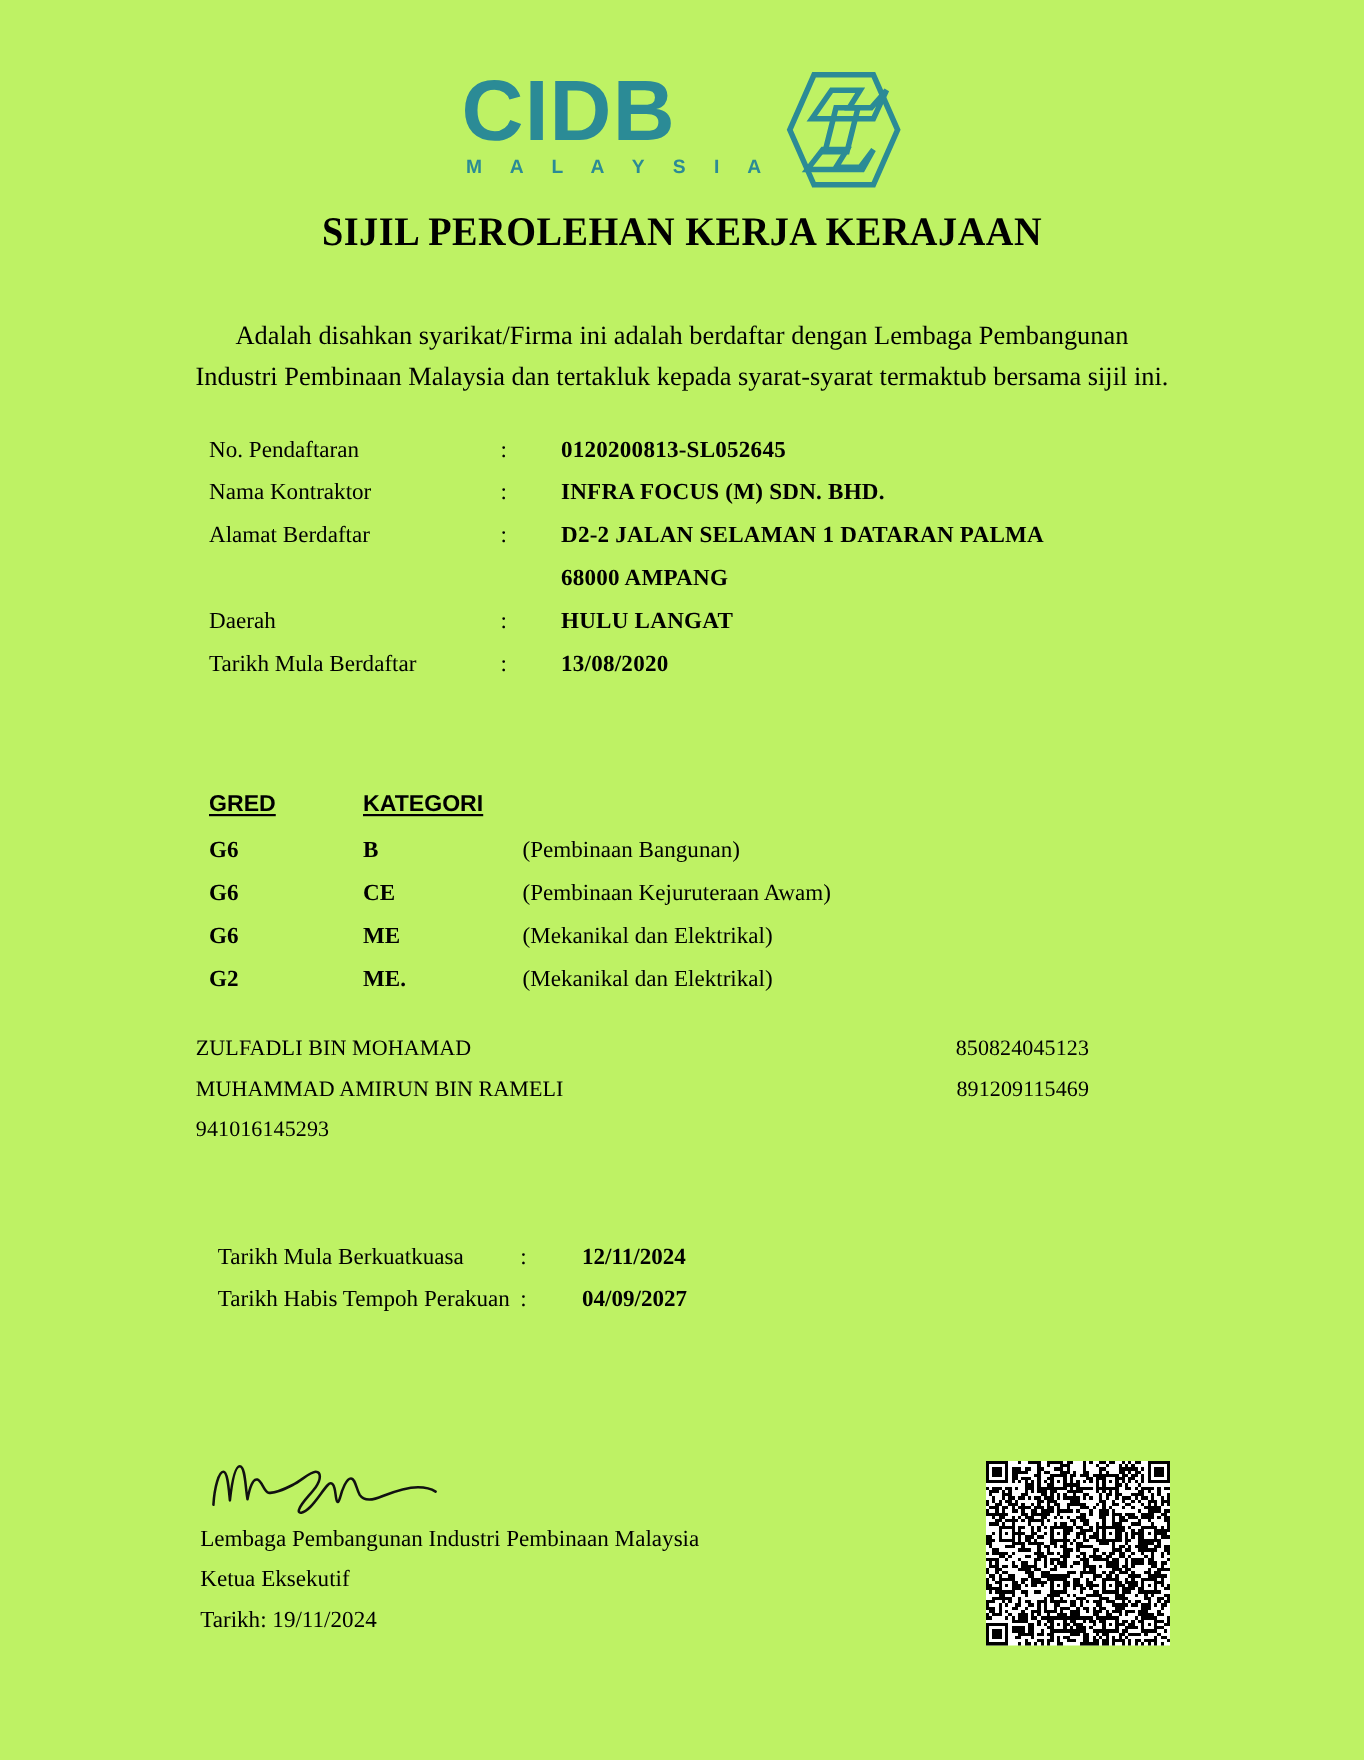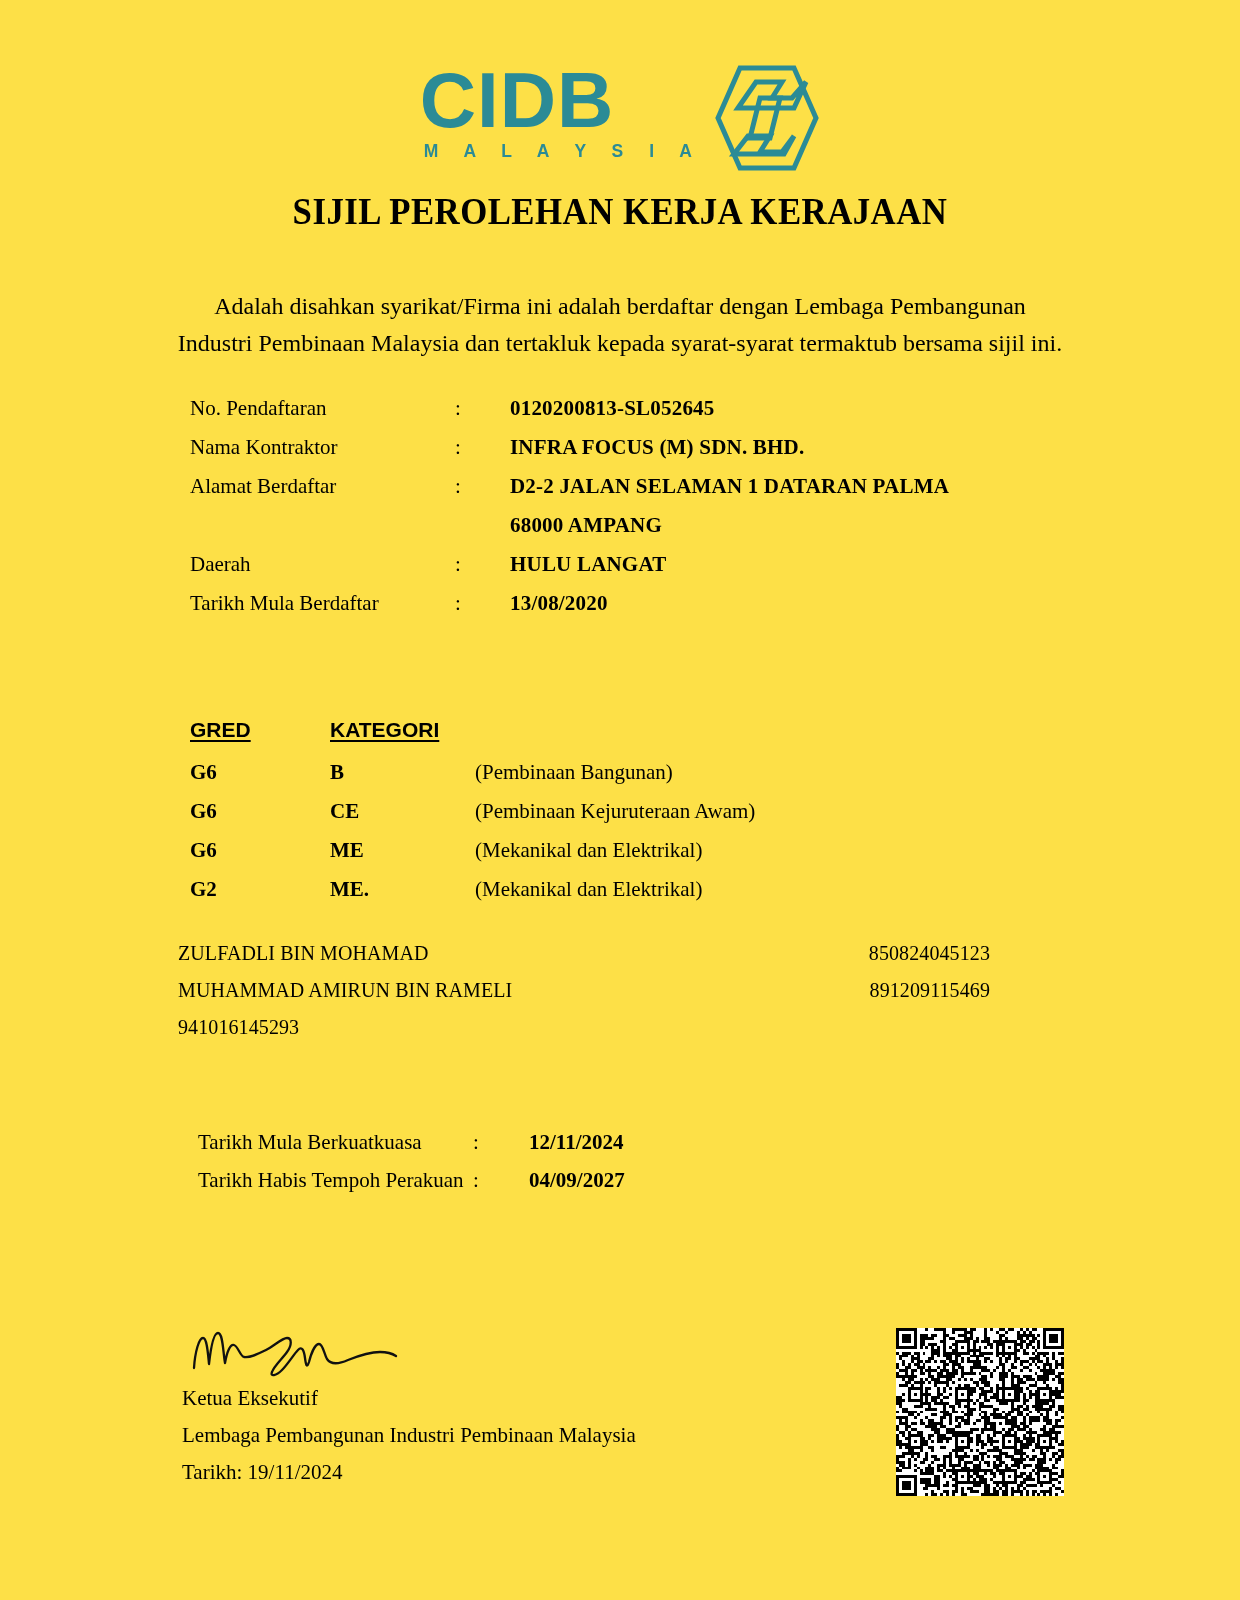--- a/index.html
+++ b/index.html
@@ -10,21 +10,21 @@
   }
   body {
     font-family: "Liberation Serif", "DejaVu Serif", serif;
     color: #000000;
   }
   .page {
     position: relative;
     width: 1240px;
     height: 1600px;
     margin: 0 auto;
-    background: #fde047;
+    background: #bef264;
     overflow: hidden;
   }
 
   
   .logo-wrap {
     position: absolute;
     left: 0;
     right: 0;
     top: 62px;
     display: flex;
@@ -373,22 +373,22 @@
       <svg width="230" height="62" viewBox="0 0 230 62" aria-hidden="true">
         <path d="M6 52 C7 36, 11 22, 15 22 C19 22, 20 38, 21 48 C23 30, 26 17, 30 17
                  C35 17, 35 36, 37 47 C39 36, 42 28, 46 29 C50 30, 52 40, 56 41
                  C62 42, 70 38, 78 34 C86 30, 94 22, 99 22 C104 22, 104 29, 99 36
                  C94 43, 86 50, 84 56 C82 61, 88 60, 94 54 C100 48, 106 38, 110 34
                  C114 30, 116 34, 117 42 C118 50, 119 52, 121 46 C123 38, 127 28, 131 28
                  C135 28, 136 38, 139 43 C143 49, 151 48, 160 44 C170 40, 182 36, 192 36
                  C200 36, 205 38, 208 40" fill="none" stroke="#111111" stroke-width="2.3" stroke-linecap="round" stroke-linejoin="round"></path>
       </svg>
     </div>
+    <div class="sig-line">Lembaga Pembangunan Industri Pembinaan Malaysia</div>
     <div class="sig-line">Ketua Eksekutif</div>
-    <div class="sig-line">Lembaga Pembangunan Industri Pembinaan Malaysia</div>
     <div class="sig-line">Tarikh: 19/11/2024</div>
   </div>
 
   <div class="qr">
     <svg id="qr-svg" width="168" height="168" viewBox="0 0 57 57" shape-rendering="crispEdges" aria-hidden="true">
       <rect width="57" height="57" fill="#ffffff"></rect>
       <g id="qr-modules" fill="#000000">
           <path d="M0 0h1v1h-1zM1 0h1v1h-1zM2 0h1v1h-1zM3 0h1v1h-1zM4 0h1v1h-1zM5 0h1v1h-1zM6 0h1v1h-1zM10 0h1v1h-1zM13 0h1v1h-1zM14 0h1v1h-1zM15 0h1v1h-1zM16 0h1v1h-1zM19 0h1v1h-1zM20 0h1v1h-1zM21 0h1v1h-1zM22 0h1v1h-1zM23 0h1v1h-1zM25 0h1v1h-1zM26 0h1v1h-1zM30 0h1v1h-1zM32 0h1v1h-1zM35 0h1v1h-1zM36 0h1v1h-1zM38 0h1v1h-1zM39 0h1v1h-1zM42 0h1v1h-1zM44 0h1v1h-1zM46 0h1v1h-1zM47 0h1v1h-1zM50 0h1v1h-1zM51 0h1v1h-1zM52 0h1v1h-1zM53 0h1v1h-1zM54 0h1v1h-1zM55 0h1v1h-1zM56 0h1v1h-1zM0 1h1v1h-1zM6 1h1v1h-1zM16 1h1v1h-1zM19 1h1v1h-1zM23 1h1v1h-1zM24 1h1v1h-1zM25 1h1v1h-1zM30 1h1v1h-1zM34 1h1v1h-1zM37 1h1v1h-1zM41 1h1v1h-1zM43 1h1v1h-1zM45 1h1v1h-1zM50 1h1v1h-1zM56 1h1v1h-1zM0 2h1v1h-1zM2 2h1v1h-1zM3 2h1v1h-1zM4 2h1v1h-1zM6 2h1v1h-1zM8 2h1v1h-1zM9 2h1v1h-1zM10 2h1v1h-1zM12 2h1v1h-1zM13 2h1v1h-1zM16 2h1v1h-1zM17 2h1v1h-1zM21 2h1v1h-1zM22 2h1v1h-1zM23 2h1v1h-1zM25 2h1v1h-1zM30 2h1v1h-1zM35 2h1v1h-1zM36 2h1v1h-1zM41 2h1v1h-1zM42 2h1v1h-1zM43 2h1v1h-1zM44 2h1v1h-1zM45 2h1v1h-1zM46 2h1v1h-1zM48 2h1v1h-1zM50 2h1v1h-1zM52 2h1v1h-1zM53 2h1v1h-1zM54 2h1v1h-1zM56 2h1v1h-1zM0 3h1v1h-1zM2 3h1v1h-1zM3 3h1v1h-1zM4 3h1v1h-1zM6 3h1v1h-1zM8 3h1v1h-1zM9 3h1v1h-1zM10 3h1v1h-1zM11 3h1v1h-1zM12 3h1v1h-1zM16 3h1v1h-1zM18 3h1v1h-1zM19 3h1v1h-1zM23 3h1v1h-1zM24 3h1v1h-1zM25 3h1v1h-1zM27 3h1v1h-1zM30 3h1v1h-1zM31 3h1v1h-1zM35 3h1v1h-1zM37 3h1v1h-1zM41 3h1v1h-1zM42 3h1v1h-1zM44 3h1v1h-1zM46 3h1v1h-1zM47 3h1v1h-1zM50 3h1v1h-1zM52 3h1v1h-1zM53 3h1v1h-1zM54 3h1v1h-1zM56 3h1v1h-1zM0 4h1v1h-1zM2 4h1v1h-1zM3 4h1v1h-1zM4 4h1v1h-1zM6 4h1v1h-1zM8 4h1v1h-1zM9 4h1v1h-1zM15 4h1v1h-1zM16 4h1v1h-1zM20 4h1v1h-1zM21 4h1v1h-1zM22 4h1v1h-1zM23 4h1v1h-1zM24 4h1v1h-1zM26 4h1v1h-1zM27 4h1v1h-1zM29 4h1v1h-1zM30 4h1v1h-1zM31 4h1v1h-1zM33 4h1v1h-1zM34 4h1v1h-1zM35 4h1v1h-1zM36 4h1v1h-1zM37 4h1v1h-1zM38 4h1v1h-1zM39 4h1v1h-1zM40 4h1v1h-1zM42 4h1v1h-1zM43 4h1v1h-1zM45 4h1v1h-1zM46 4h1v1h-1zM48 4h1v1h-1zM50 4h1v1h-1zM52 4h1v1h-1zM53 4h1v1h-1zM54 4h1v1h-1zM56 4h1v1h-1zM0 5h1v1h-1zM6 5h1v1h-1zM8 5h1v1h-1zM9 5h1v1h-1zM11 5h1v1h-1zM12 5h1v1h-1zM13 5h1v1h-1zM16 5h1v1h-1zM19 5h1v1h-1zM20 5h1v1h-1zM24 5h1v1h-1zM26 5h1v1h-1zM31 5h1v1h-1zM32 5h1v1h-1zM34 5h1v1h-1zM35 5h1v1h-1zM36 5h1v1h-1zM40 5h1v1h-1zM41 5h1v1h-1zM42 5h1v1h-1zM44 5h1v1h-1zM45 5h1v1h-1zM48 5h1v1h-1zM50 5h1v1h-1zM56 5h1v1h-1zM0 6h1v1h-1zM1 6h1v1h-1zM2 6h1v1h-1zM3 6h1v1h-1zM4 6h1v1h-1zM5 6h1v1h-1zM6 6h1v1h-1zM8 6h1v1h-1zM10 6h1v1h-1zM12 6h1v1h-1zM14 6h1v1h-1zM16 6h1v1h-1zM18 6h1v1h-1zM20 6h1v1h-1zM22 6h1v1h-1zM24 6h1v1h-1zM26 6h1v1h-1zM28 6h1v1h-1zM30 6h1v1h-1zM32 6h1v1h-1zM34 6h1v1h-1zM36 6h1v1h-1zM38 6h1v1h-1zM40 6h1v1h-1zM42 6h1v1h-1zM44 6h1v1h-1zM46 6h1v1h-1zM48 6h1v1h-1zM50 6h1v1h-1zM51 6h1v1h-1zM52 6h1v1h-1zM53 6h1v1h-1zM54 6h1v1h-1zM55 6h1v1h-1zM56 6h1v1h-1zM12 7h1v1h-1zM13 7h1v1h-1zM14 7h1v1h-1zM16 7h1v1h-1zM19 7h1v1h-1zM20 7h1v1h-1zM24 7h1v1h-1zM25 7h1v1h-1zM26 7h1v1h-1zM27 7h1v1h-1zM28 7h1v1h-1zM34 7h1v1h-1zM36 7h1v1h-1zM40 7h1v1h-1zM41 7h1v1h-1zM43 7h1v1h-1zM47 7h1v1h-1zM0 8h1v1h-1zM2 8h1v1h-1zM3 8h1v1h-1zM4 8h1v1h-1zM6 8h1v1h-1zM7 8h1v1h-1zM9 8h1v1h-1zM12 8h1v1h-1zM13 8h1v1h-1zM14 8h1v1h-1zM16 8h1v1h-1zM17 8h1v1h-1zM18 8h1v1h-1zM19 8h1v1h-1zM20 8h1v1h-1zM21 8h1v1h-1zM22 8h1v1h-1zM23 8h1v1h-1zM24 8h1v1h-1zM26 8h1v1h-1zM28 8h1v1h-1zM29 8h1v1h-1zM30 8h1v1h-1zM31 8h1v1h-1zM32 8h1v1h-1zM34 8h1v1h-1zM35 8h1v1h-1zM36 8h1v1h-1zM37 8h1v1h-1zM38 8h1v1h-1zM39 8h1v1h-1zM40 8h1v1h-1zM43 8h1v1h-1zM44 8h1v1h-1zM46 8h1v1h-1zM48 8h1v1h-1zM49 8h1v1h-1zM50 8h1v1h-1zM51 8h1v1h-1zM53 8h1v1h-1zM55 8h1v1h-1zM56 8h1v1h-1zM1 9h1v1h-1zM2 9h1v1h-1zM3 9h1v1h-1zM5 9h1v1h-1zM7 9h1v1h-1zM12 9h1v1h-1zM14 9h1v1h-1zM16 9h1v1h-1zM17 9h1v1h-1zM18 9h1v1h-1zM20 9h1v1h-1zM21 9h1v1h-1zM25 9h1v1h-1zM26 9h1v1h-1zM27 9h1v1h-1zM28 9h1v1h-1zM29 9h1v1h-1zM34 9h1v1h-1zM36 9h1v1h-1zM38 9h1v1h-1zM40 9h1v1h-1zM47 9h1v1h-1zM48 9h1v1h-1zM50 9h1v1h-1zM53 9h1v1h-1zM1 10h1v1h-1zM5 10h1v1h-1zM6 10h1v1h-1zM7 10h1v1h-1zM11 10h1v1h-1zM12 10h1v1h-1zM17 10h1v1h-1zM18 10h1v1h-1zM20 10h1v1h-1zM22 10h1v1h-1zM24 10h1v1h-1zM27 10h1v1h-1zM30 10h1v1h-1zM31 10h1v1h-1zM35 10h1v1h-1zM37 10h1v1h-1zM38 10h1v1h-1zM40 10h1v1h-1zM41 10h1v1h-1zM45 10h1v1h-1zM46 10h1v1h-1zM47 10h1v1h-1zM48 10h1v1h-1zM51 10h1v1h-1zM53 10h1v1h-1zM56 10h1v1h-1zM2 11h1v1h-1zM5 11h1v1h-1zM7 11h1v1h-1zM8 11h1v1h-1zM10 11h1v1h-1zM11 11h1v1h-1zM13 11h1v1h-1zM15 11h1v1h-1zM16 11h1v1h-1zM18 11h1v1h-1zM19 11h1v1h-1zM20 11h1v1h-1zM22 11h1v1h-1zM24 11h1v1h-1zM25 11h1v1h-1zM26 11h1v1h-1zM27 11h1v1h-1zM28 11h1v1h-1zM30 11h1v1h-1zM32 11h1v1h-1zM35 11h1v1h-1zM37 11h1v1h-1zM40 11h1v1h-1zM42 11h1v1h-1zM43 11h1v1h-1zM44 11h1v1h-1zM46 11h1v1h-1zM48 11h1v1h-1zM49 11h1v1h-1zM51 11h1v1h-1zM54 11h1v1h-1zM56 11h1v1h-1zM0 12h1v1h-1zM2 12h1v1h-1zM4 12h1v1h-1zM6 12h1v1h-1zM7 12h1v1h-1zM9 12h1v1h-1zM16 12h1v1h-1zM17 12h1v1h-1zM19 12h1v1h-1zM20 12h1v1h-1zM21 12h1v1h-1zM26 12h1v1h-1zM27 12h1v1h-1zM28 12h1v1h-1zM35 12h1v1h-1zM36 12h1v1h-1zM39 12h1v1h-1zM42 12h1v1h-1zM45 12h1v1h-1zM47 12h1v1h-1zM50 12h1v1h-1zM51 12h1v1h-1zM52 12h1v1h-1zM54 12h1v1h-1zM55 12h1v1h-1zM56 12h1v1h-1zM0 13h1v1h-1zM3 13h1v1h-1zM4 13h1v1h-1zM7 13h1v1h-1zM8 13h1v1h-1zM9 13h1v1h-1zM11 13h1v1h-1zM14 13h1v1h-1zM16 13h1v1h-1zM19 13h1v1h-1zM21 13h1v1h-1zM22 13h1v1h-1zM25 13h1v1h-1zM26 13h1v1h-1zM27 13h1v1h-1zM28 13h1v1h-1zM29 13h1v1h-1zM30 13h1v1h-1zM34 13h1v1h-1zM36 13h1v1h-1zM39 13h1v1h-1zM40 13h1v1h-1zM43 13h1v1h-1zM44 13h1v1h-1zM48 13h1v1h-1zM50 13h1v1h-1zM52 13h1v1h-1zM54 13h1v1h-1zM56 13h1v1h-1zM1 14h1v1h-1zM2 14h1v1h-1zM3 14h1v1h-1zM5 14h1v1h-1zM6 14h1v1h-1zM8 14h1v1h-1zM10 14h1v1h-1zM11 14h1v1h-1zM12 14h1v1h-1zM13 14h1v1h-1zM15 14h1v1h-1zM16 14h1v1h-1zM17 14h1v1h-1zM19 14h1v1h-1zM20 14h1v1h-1zM22 14h1v1h-1zM25 14h1v1h-1zM29 14h1v1h-1zM30 14h1v1h-1zM31 14h1v1h-1zM33 14h1v1h-1zM36 14h1v1h-1zM38 14h1v1h-1zM42 14h1v1h-1zM45 14h1v1h-1zM49 14h1v1h-1zM50 14h1v1h-1zM51 14h1v1h-1zM52 14h1v1h-1zM53 14h1v1h-1zM0 15h1v1h-1zM3 15h1v1h-1zM5 15h1v1h-1zM8 15h1v1h-1zM9 15h1v1h-1zM11 15h1v1h-1zM14 15h1v1h-1zM15 15h1v1h-1zM17 15h1v1h-1zM18 15h1v1h-1zM19 15h1v1h-1zM20 15h1v1h-1zM22 15h1v1h-1zM23 15h1v1h-1zM24 15h1v1h-1zM25 15h1v1h-1zM26 15h1v1h-1zM28 15h1v1h-1zM32 15h1v1h-1zM35 15h1v1h-1zM36 15h1v1h-1zM37 15h1v1h-1zM39 15h1v1h-1zM47 15h1v1h-1zM50 15h1v1h-1zM51 15h1v1h-1zM52 15h1v1h-1zM53 15h1v1h-1zM55 15h1v1h-1zM56 15h1v1h-1zM0 16h1v1h-1zM1 16h1v1h-1zM2 16h1v1h-1zM3 16h1v1h-1zM4 16h1v1h-1zM5 16h1v1h-1zM6 16h1v1h-1zM11 16h1v1h-1zM12 16h1v1h-1zM14 16h1v1h-1zM15 16h1v1h-1zM16 16h1v1h-1zM17 16h1v1h-1zM18 16h1v1h-1zM19 16h1v1h-1zM22 16h1v1h-1zM29 16h1v1h-1zM30 16h1v1h-1zM32 16h1v1h-1zM35 16h1v1h-1zM36 16h1v1h-1zM37 16h1v1h-1zM39 16h1v1h-1zM40 16h1v1h-1zM41 16h1v1h-1zM43 16h1v1h-1zM44 16h1v1h-1zM45 16h1v1h-1zM48 16h1v1h-1zM49 16h1v1h-1zM50 16h1v1h-1zM51 16h1v1h-1zM54 16h1v1h-1zM55 16h1v1h-1zM2 17h1v1h-1zM4 17h1v1h-1zM5 17h1v1h-1zM8 17h1v1h-1zM10 17h1v1h-1zM12 17h1v1h-1zM13 17h1v1h-1zM14 17h1v1h-1zM17 17h1v1h-1zM18 17h1v1h-1zM21 17h1v1h-1zM23 17h1v1h-1zM25 17h1v1h-1zM28 17h1v1h-1zM29 17h1v1h-1zM30 17h1v1h-1zM35 17h1v1h-1zM36 17h1v1h-1zM39 17h1v1h-1zM41 17h1v1h-1zM42 17h1v1h-1zM44 17h1v1h-1zM45 17h1v1h-1zM46 17h1v1h-1zM48 17h1v1h-1zM49 17h1v1h-1zM50 17h1v1h-1zM51 17h1v1h-1zM53 17h1v1h-1zM55 17h1v1h-1zM56 17h1v1h-1zM3 18h1v1h-1zM4 18h1v1h-1zM6 18h1v1h-1zM7 18h1v1h-1zM8 18h1v1h-1zM9 18h1v1h-1zM11 18h1v1h-1zM13 18h1v1h-1zM14 18h1v1h-1zM15 18h1v1h-1zM16 18h1v1h-1zM17 18h1v1h-1zM19 18h1v1h-1zM26 18h1v1h-1zM27 18h1v1h-1zM29 18h1v1h-1zM30 18h1v1h-1zM31 18h1v1h-1zM36 18h1v1h-1zM39 18h1v1h-1zM41 18h1v1h-1zM42 18h1v1h-1zM43 18h1v1h-1zM47 18h1v1h-1zM50 18h1v1h-1zM55 18h1v1h-1zM56 18h1v1h-1zM1 19h1v1h-1zM2 19h1v1h-1zM3 19h1v1h-1zM5 19h1v1h-1zM8 19h1v1h-1zM13 19h1v1h-1zM17 19h1v1h-1zM21 19h1v1h-1zM23 19h1v1h-1zM24 19h1v1h-1zM27 19h1v1h-1zM30 19h1v1h-1zM31 19h1v1h-1zM34 19h1v1h-1zM36 19h1v1h-1zM39 19h1v1h-1zM40 19h1v1h-1zM41 19h1v1h-1zM45 19h1v1h-1zM46 19h1v1h-1zM47 19h1v1h-1zM51 19h1v1h-1zM56 19h1v1h-1zM4 20h1v1h-1zM5 20h1v1h-1zM6 20h1v1h-1zM7 20h1v1h-1zM8 20h1v1h-1zM10 20h1v1h-1zM11 20h1v1h-1zM14 20h1v1h-1zM16 20h1v1h-1zM18 20h1v1h-1zM20 20h1v1h-1zM21 20h1v1h-1zM22 20h1v1h-1zM23 20h1v1h-1zM24 20h1v1h-1zM25 20h1v1h-1zM26 20h1v1h-1zM28 20h1v1h-1zM29 20h1v1h-1zM32 20h1v1h-1zM34 20h1v1h-1zM35 20h1v1h-1zM36 20h1v1h-1zM37 20h1v1h-1zM38 20h1v1h-1zM39 20h1v1h-1zM40 20h1v1h-1zM41 20h1v1h-1zM42 20h1v1h-1zM44 20h1v1h-1zM48 20h1v1h-1zM49 20h1v1h-1zM50 20h1v1h-1zM51 20h1v1h-1zM52 20h1v1h-1zM54 20h1v1h-1zM56 20h1v1h-1zM4 21h1v1h-1zM8 21h1v1h-1zM10 21h1v1h-1zM14 21h1v1h-1zM16 21h1v1h-1zM20 21h1v1h-1zM24 21h1v1h-1zM25 21h1v1h-1zM26 21h1v1h-1zM29 21h1v1h-1zM30 21h1v1h-1zM31 21h1v1h-1zM32 21h1v1h-1zM34 21h1v1h-1zM36 21h1v1h-1zM40 21h1v1h-1zM41 21h1v1h-1zM42 21h1v1h-1zM45 21h1v1h-1zM47 21h1v1h-1zM48 21h1v1h-1zM52 21h1v1h-1zM53 21h1v1h-1zM54 21h1v1h-1zM55 21h1v1h-1zM56 21h1v1h-1zM2 22h1v1h-1zM4 22h1v1h-1zM6 22h1v1h-1zM8 22h1v1h-1zM9 22h1v1h-1zM10 22h1v1h-1zM11 22h1v1h-1zM14 22h1v1h-1zM15 22h1v1h-1zM18 22h1v1h-1zM20 22h1v1h-1zM22 22h1v1h-1zM24 22h1v1h-1zM25 22h1v1h-1zM28 22h1v1h-1zM29 22h1v1h-1zM30 22h1v1h-1zM33 22h1v1h-1zM34 22h1v1h-1zM36 22h1v1h-1zM38 22h1v1h-1zM40 22h1v1h-1zM41 22h1v1h-1zM43 22h1v1h-1zM45 22h1v1h-1zM46 22h1v1h-1zM47 22h1v1h-1zM48 22h1v1h-1zM50 22h1v1h-1zM52 22h1v1h-1zM53 22h1v1h-1zM54 22h1v1h-1zM55 22h1v1h-1zM0 23h1v1h-1zM1 23h1v1h-1zM4 23h1v1h-1zM8 23h1v1h-1zM10 23h1v1h-1zM12 23h1v1h-1zM13 23h1v1h-1zM14 23h1v1h-1zM16 23h1v1h-1zM17 23h1v1h-1zM20 23h1v1h-1zM24 23h1v1h-1zM28 23h1v1h-1zM30 23h1v1h-1zM32 23h1v1h-1zM33 23h1v1h-1zM34 23h1v1h-1zM36 23h1v1h-1zM40 23h1v1h-1zM41 23h1v1h-1zM43 23h1v1h-1zM45 23h1v1h-1zM47 23h1v1h-1zM48 23h1v1h-1zM52 23h1v1h-1zM54 23h1v1h-1zM55 23h1v1h-1zM56 23h1v1h-1zM0 24h1v1h-1zM1 24h1v1h-1zM2 24h1v1h-1zM4 24h1v1h-1zM5 24h1v1h-1zM6 24h1v1h-1zM7 24h1v1h-1zM8 24h1v1h-1zM10 24h1v1h-1zM12 24h1v1h-1zM13 24h1v1h-1zM15 24h1v1h-1zM20 24h1v1h-1zM21 24h1v1h-1zM22 24h1v1h-1zM23 24h1v1h-1zM24 24h1v1h-1zM25 24h1v1h-1zM27 24h1v1h-1zM30 24h1v1h-1zM31 24h1v1h-1zM34 24h1v1h-1zM35 24h1v1h-1zM36 24h1v1h-1zM37 24h1v1h-1zM38 24h1v1h-1zM39 24h1v1h-1zM40 24h1v1h-1zM41 24h1v1h-1zM43 24h1v1h-1zM44 24h1v1h-1zM47 24h1v1h-1zM48 24h1v1h-1zM49 24h1v1h-1zM50 24h1v1h-1zM51 24h1v1h-1zM52 24h1v1h-1zM53 24h1v1h-1zM0 25h1v1h-1zM1 25h1v1h-1zM8 25h1v1h-1zM9 25h1v1h-1zM10 25h1v1h-1zM11 25h1v1h-1zM13 25h1v1h-1zM14 25h1v1h-1zM15 25h1v1h-1zM16 25h1v1h-1zM17 25h1v1h-1zM20 25h1v1h-1zM21 25h1v1h-1zM24 25h1v1h-1zM26 25h1v1h-1zM28 25h1v1h-1zM29 25h1v1h-1zM35 25h1v1h-1zM36 25h1v1h-1zM37 25h1v1h-1zM39 25h1v1h-1zM43 25h1v1h-1zM47 25h1v1h-1zM48 25h1v1h-1zM49 25h1v1h-1zM50 25h1v1h-1zM51 25h1v1h-1zM53 25h1v1h-1zM1 26h1v1h-1zM6 26h1v1h-1zM7 26h1v1h-1zM8 26h1v1h-1zM11 26h1v1h-1zM16 26h1v1h-1zM18 26h1v1h-1zM19 26h1v1h-1zM21 26h1v1h-1zM23 26h1v1h-1zM24 26h1v1h-1zM28 26h1v1h-1zM29 26h1v1h-1zM30 26h1v1h-1zM31 26h1v1h-1zM32 26h1v1h-1zM39 26h1v1h-1zM41 26h1v1h-1zM42 26h1v1h-1zM44 26h1v1h-1zM46 26h1v1h-1zM47 26h1v1h-1zM48 26h1v1h-1zM49 26h1v1h-1zM52 26h1v1h-1zM53 26h1v1h-1zM55 26h1v1h-1zM56 26h1v1h-1zM2 27h1v1h-1zM3 27h1v1h-1zM10 27h1v1h-1zM11 27h1v1h-1zM12 27h1v1h-1zM13 27h1v1h-1zM16 27h1v1h-1zM19 27h1v1h-1zM24 27h1v1h-1zM25 27h1v1h-1zM26 27h1v1h-1zM28 27h1v1h-1zM33 27h1v1h-1zM34 27h1v1h-1zM39 27h1v1h-1zM40 27h1v1h-1zM41 27h1v1h-1zM43 27h1v1h-1zM44 27h1v1h-1zM47 27h1v1h-1zM48 27h1v1h-1zM49 27h1v1h-1zM50 27h1v1h-1zM51 27h1v1h-1zM52 27h1v1h-1zM55 27h1v1h-1zM56 27h1v1h-1zM0 28h1v1h-1zM2 28h1v1h-1zM3 28h1v1h-1zM4 28h1v1h-1zM5 28h1v1h-1zM6 28h1v1h-1zM8 28h1v1h-1zM15 28h1v1h-1zM16 28h1v1h-1zM17 28h1v1h-1zM19 28h1v1h-1zM20 28h1v1h-1zM22 28h1v1h-1zM24 28h1v1h-1zM25 28h1v1h-1zM29 28h1v1h-1zM30 28h1v1h-1zM33 28h1v1h-1zM36 28h1v1h-1zM38 28h1v1h-1zM39 28h1v1h-1zM41 28h1v1h-1zM42 28h1v1h-1zM45 28h1v1h-1zM48 28h1v1h-1zM51 28h1v1h-1zM54 28h1v1h-1zM56 28h1v1h-1zM4 29h1v1h-1zM5 29h1v1h-1zM7 29h1v1h-1zM12 29h1v1h-1zM13 29h1v1h-1zM16 29h1v1h-1zM17 29h1v1h-1zM18 29h1v1h-1zM23 29h1v1h-1zM24 29h1v1h-1zM25 29h1v1h-1zM28 29h1v1h-1zM30 29h1v1h-1zM32 29h1v1h-1zM33 29h1v1h-1zM34 29h1v1h-1zM35 29h1v1h-1zM37 29h1v1h-1zM38 29h1v1h-1zM41 29h1v1h-1zM42 29h1v1h-1zM44 29h1v1h-1zM49 29h1v1h-1zM51 29h1v1h-1zM54 29h1v1h-1zM0 30h1v1h-1zM1 30h1v1h-1zM2 30h1v1h-1zM3 30h1v1h-1zM6 30h1v1h-1zM10 30h1v1h-1zM15 30h1v1h-1zM16 30h1v1h-1zM18 30h1v1h-1zM20 30h1v1h-1zM21 30h1v1h-1zM22 30h1v1h-1zM24 30h1v1h-1zM29 30h1v1h-1zM30 30h1v1h-1zM31 30h1v1h-1zM33 30h1v1h-1zM34 30h1v1h-1zM35 30h1v1h-1zM36 30h1v1h-1zM37 30h1v1h-1zM39 30h1v1h-1zM40 30h1v1h-1zM43 30h1v1h-1zM45 30h1v1h-1zM46 30h1v1h-1zM47 30h1v1h-1zM48 30h1v1h-1zM50 30h1v1h-1zM51 30h1v1h-1zM56 30h1v1h-1zM1 31h1v1h-1zM3 31h1v1h-1zM8 31h1v1h-1zM11 31h1v1h-1zM12 31h1v1h-1zM15 31h1v1h-1zM18 31h1v1h-1zM20 31h1v1h-1zM22 31h1v1h-1zM23 31h1v1h-1zM24 31h1v1h-1zM27 31h1v1h-1zM28 31h1v1h-1zM30 31h1v1h-1zM31 31h1v1h-1zM37 31h1v1h-1zM38 31h1v1h-1zM39 31h1v1h-1zM40 31h1v1h-1zM43 31h1v1h-1zM45 31h1v1h-1zM46 31h1v1h-1zM47 31h1v1h-1zM48 31h1v1h-1zM50 31h1v1h-1zM51 31h1v1h-1zM52 31h1v1h-1zM54 31h1v1h-1zM55 31h1v1h-1zM1 32h1v1h-1zM2 32h1v1h-1zM3 32h1v1h-1zM5 32h1v1h-1zM6 32h1v1h-1zM8 32h1v1h-1zM9 32h1v1h-1zM11 32h1v1h-1zM12 32h1v1h-1zM13 32h1v1h-1zM14 32h1v1h-1zM15 32h1v1h-1zM18 32h1v1h-1zM21 32h1v1h-1zM23 32h1v1h-1zM24 32h1v1h-1zM26 32h1v1h-1zM30 32h1v1h-1zM31 32h1v1h-1zM32 32h1v1h-1zM33 32h1v1h-1zM35 32h1v1h-1zM37 32h1v1h-1zM38 32h1v1h-1zM39 32h1v1h-1zM40 32h1v1h-1zM42 32h1v1h-1zM43 32h1v1h-1zM45 32h1v1h-1zM51 32h1v1h-1zM52 32h1v1h-1zM54 32h1v1h-1zM0 33h1v1h-1zM3 33h1v1h-1zM4 33h1v1h-1zM10 33h1v1h-1zM11 33h1v1h-1zM12 33h1v1h-1zM13 33h1v1h-1zM15 33h1v1h-1zM16 33h1v1h-1zM20 33h1v1h-1zM21 33h1v1h-1zM30 33h1v1h-1zM32 33h1v1h-1zM33 33h1v1h-1zM39 33h1v1h-1zM40 33h1v1h-1zM41 33h1v1h-1zM43 33h1v1h-1zM44 33h1v1h-1zM50 33h1v1h-1zM53 33h1v1h-1zM54 33h1v1h-1zM55 33h1v1h-1zM56 33h1v1h-1zM0 34h1v1h-1zM3 34h1v1h-1zM5 34h1v1h-1zM6 34h1v1h-1zM12 34h1v1h-1zM13 34h1v1h-1zM14 34h1v1h-1zM17 34h1v1h-1zM18 34h1v1h-1zM19 34h1v1h-1zM25 34h1v1h-1zM26 34h1v1h-1zM27 34h1v1h-1zM29 34h1v1h-1zM30 34h1v1h-1zM31 34h1v1h-1zM32 34h1v1h-1zM33 34h1v1h-1zM36 34h1v1h-1zM38 34h1v1h-1zM39 34h1v1h-1zM41 34h1v1h-1zM42 34h1v1h-1zM43 34h1v1h-1zM45 34h1v1h-1zM49 34h1v1h-1zM50 34h1v1h-1zM52 34h1v1h-1zM53 34h1v1h-1zM1 35h1v1h-1zM2 35h1v1h-1zM4 35h1v1h-1zM7 35h1v1h-1zM8 35h1v1h-1zM13 35h1v1h-1zM14 35h1v1h-1zM17 35h1v1h-1zM18 35h1v1h-1zM19 35h1v1h-1zM20 35h1v1h-1zM21 35h1v1h-1zM22 35h1v1h-1zM23 35h1v1h-1zM24 35h1v1h-1zM25 35h1v1h-1zM29 35h1v1h-1zM33 35h1v1h-1zM34 35h1v1h-1zM35 35h1v1h-1zM37 35h1v1h-1zM38 35h1v1h-1zM40 35h1v1h-1zM44 35h1v1h-1zM45 35h1v1h-1zM46 35h1v1h-1zM47 35h1v1h-1zM50 35h1v1h-1zM51 35h1v1h-1zM52 35h1v1h-1zM53 35h1v1h-1zM54 35h1v1h-1zM55 35h1v1h-1zM0 36h1v1h-1zM2 36h1v1h-1zM4 36h1v1h-1zM5 36h1v1h-1zM6 36h1v1h-1zM7 36h1v1h-1zM8 36h1v1h-1zM11 36h1v1h-1zM12 36h1v1h-1zM14 36h1v1h-1zM15 36h1v1h-1zM16 36h1v1h-1zM19 36h1v1h-1zM20 36h1v1h-1zM21 36h1v1h-1zM22 36h1v1h-1zM23 36h1v1h-1zM24 36h1v1h-1zM27 36h1v1h-1zM28 36h1v1h-1zM31 36h1v1h-1zM33 36h1v1h-1zM36 36h1v1h-1zM37 36h1v1h-1zM38 36h1v1h-1zM39 36h1v1h-1zM40 36h1v1h-1zM43 36h1v1h-1zM45 36h1v1h-1zM48 36h1v1h-1zM49 36h1v1h-1zM50 36h1v1h-1zM51 36h1v1h-1zM52 36h1v1h-1zM54 36h1v1h-1zM0 37h1v1h-1zM3 37h1v1h-1zM4 37h1v1h-1zM8 37h1v1h-1zM9 37h1v1h-1zM11 37h1v1h-1zM14 37h1v1h-1zM15 37h1v1h-1zM16 37h1v1h-1zM17 37h1v1h-1zM18 37h1v1h-1zM20 37h1v1h-1zM24 37h1v1h-1zM25 37h1v1h-1zM27 37h1v1h-1zM28 37h1v1h-1zM31 37h1v1h-1zM32 37h1v1h-1zM36 37h1v1h-1zM40 37h1v1h-1zM41 37h1v1h-1zM43 37h1v1h-1zM44 37h1v1h-1zM45 37h1v1h-1zM46 37h1v1h-1zM48 37h1v1h-1zM52 37h1v1h-1zM53 37h1v1h-1zM54 37h1v1h-1zM0 38h1v1h-1zM1 38h1v1h-1zM4 38h1v1h-1zM6 38h1v1h-1zM8 38h1v1h-1zM9 38h1v1h-1zM10 38h1v1h-1zM12 38h1v1h-1zM14 38h1v1h-1zM15 38h1v1h-1zM17 38h1v1h-1zM20 38h1v1h-1zM22 38h1v1h-1zM24 38h1v1h-1zM25 38h1v1h-1zM27 38h1v1h-1zM28 38h1v1h-1zM29 38h1v1h-1zM31 38h1v1h-1zM32 38h1v1h-1zM33 38h1v1h-1zM34 38h1v1h-1zM36 38h1v1h-1zM38 38h1v1h-1zM40 38h1v1h-1zM41 38h1v1h-1zM42 38h1v1h-1zM44 38h1v1h-1zM45 38h1v1h-1zM46 38h1v1h-1zM48 38h1v1h-1zM50 38h1v1h-1zM52 38h1v1h-1zM54 38h1v1h-1zM56 38h1v1h-1zM0 39h1v1h-1zM1 39h1v1h-1zM2 39h1v1h-1zM3 39h1v1h-1zM4 39h1v1h-1zM8 39h1v1h-1zM9 39h1v1h-1zM10 39h1v1h-1zM20 39h1v1h-1zM24 39h1v1h-1zM27 39h1v1h-1zM29 39h1v1h-1zM30 39h1v1h-1zM32 39h1v1h-1zM36 39h1v1h-1zM40 39h1v1h-1zM42 39h1v1h-1zM43 39h1v1h-1zM44 39h1v1h-1zM45 39h1v1h-1zM47 39h1v1h-1zM48 39h1v1h-1zM52 39h1v1h-1zM55 39h1v1h-1zM56 39h1v1h-1zM1 40h1v1h-1zM3 40h1v1h-1zM4 40h1v1h-1zM5 40h1v1h-1zM6 40h1v1h-1zM7 40h1v1h-1zM8 40h1v1h-1zM11 40h1v1h-1zM12 40h1v1h-1zM15 40h1v1h-1zM16 40h1v1h-1zM20 40h1v1h-1zM21 40h1v1h-1zM22 40h1v1h-1zM23 40h1v1h-1zM24 40h1v1h-1zM29 40h1v1h-1zM33 40h1v1h-1zM34 40h1v1h-1zM36 40h1v1h-1zM37 40h1v1h-1zM38 40h1v1h-1zM39 40h1v1h-1zM40 40h1v1h-1zM42 40h1v1h-1zM43 40h1v1h-1zM44 40h1v1h-1zM47 40h1v1h-1zM48 40h1v1h-1zM49 40h1v1h-1zM50 40h1v1h-1zM51 40h1v1h-1zM52 40h1v1h-1zM53 40h1v1h-1zM4 41h1v1h-1zM5 41h1v1h-1zM8 41h1v1h-1zM12 41h1v1h-1zM19 41h1v1h-1zM20 41h1v1h-1zM21 41h1v1h-1zM22 41h1v1h-1zM25 41h1v1h-1zM27 41h1v1h-1zM31 41h1v1h-1zM32 41h1v1h-1zM33 41h1v1h-1zM34 41h1v1h-1zM35 41h1v1h-1zM40 41h1v1h-1zM41 41h1v1h-1zM42 41h1v1h-1zM46 41h1v1h-1zM49 41h1v1h-1zM51 41h1v1h-1zM55 41h1v1h-1zM56 41h1v1h-1zM2 42h1v1h-1zM3 42h1v1h-1zM4 42h1v1h-1zM5 42h1v1h-1zM6 42h1v1h-1zM7 42h1v1h-1zM10 42h1v1h-1zM18 42h1v1h-1zM20 42h1v1h-1zM23 42h1v1h-1zM28 42h1v1h-1zM29 42h1v1h-1zM30 42h1v1h-1zM35 42h1v1h-1zM36 42h1v1h-1zM37 42h1v1h-1zM40 42h1v1h-1zM41 42h1v1h-1zM42 42h1v1h-1zM43 42h1v1h-1zM49 42h1v1h-1zM50 42h1v1h-1zM53 42h1v1h-1zM54 42h1v1h-1zM56 42h1v1h-1zM0 43h1v1h-1zM1 43h1v1h-1zM2 43h1v1h-1zM5 43h1v1h-1zM7 43h1v1h-1zM10 43h1v1h-1zM12 43h1v1h-1zM13 43h1v1h-1zM16 43h1v1h-1zM17 43h1v1h-1zM18 43h1v1h-1zM20 43h1v1h-1zM21 43h1v1h-1zM22 43h1v1h-1zM23 43h1v1h-1zM24 43h1v1h-1zM26 43h1v1h-1zM27 43h1v1h-1zM29 43h1v1h-1zM31 43h1v1h-1zM33 43h1v1h-1zM34 43h1v1h-1zM35 43h1v1h-1zM37 43h1v1h-1zM38 43h1v1h-1zM39 43h1v1h-1zM42 43h1v1h-1zM44 43h1v1h-1zM46 43h1v1h-1zM47 43h1v1h-1zM50 43h1v1h-1zM53 43h1v1h-1zM55 43h1v1h-1zM56 43h1v1h-1zM0 44h1v1h-1zM4 44h1v1h-1zM6 44h1v1h-1zM9 44h1v1h-1zM10 44h1v1h-1zM13 44h1v1h-1zM14 44h1v1h-1zM16 44h1v1h-1zM18 44h1v1h-1zM21 44h1v1h-1zM22 44h1v1h-1zM26 44h1v1h-1zM27 44h1v1h-1zM29 44h1v1h-1zM34 44h1v1h-1zM35 44h1v1h-1zM39 44h1v1h-1zM40 44h1v1h-1zM41 44h1v1h-1zM42 44h1v1h-1zM43 44h1v1h-1zM45 44h1v1h-1zM46 44h1v1h-1zM48 44h1v1h-1zM49 44h1v1h-1zM50 44h1v1h-1zM52 44h1v1h-1zM54 44h1v1h-1zM55 44h1v1h-1zM0 45h1v1h-1zM1 45h1v1h-1zM2 45h1v1h-1zM4 45h1v1h-1zM8 45h1v1h-1zM9 45h1v1h-1zM12 45h1v1h-1zM16 45h1v1h-1zM18 45h1v1h-1zM21 45h1v1h-1zM23 45h1v1h-1zM24 45h1v1h-1zM25 45h1v1h-1zM28 45h1v1h-1zM30 45h1v1h-1zM31 45h1v1h-1zM33 45h1v1h-1zM35 45h1v1h-1zM36 45h1v1h-1zM40 45h1v1h-1zM41 45h1v1h-1zM42 45h1v1h-1zM48 45h1v1h-1zM49 45h1v1h-1zM50 45h1v1h-1zM54 45h1v1h-1zM1 46h1v1h-1zM2 46h1v1h-1zM4 46h1v1h-1zM6 46h1v1h-1zM11 46h1v1h-1zM14 46h1v1h-1zM15 46h1v1h-1zM16 46h1v1h-1zM18 46h1v1h-1zM19 46h1v1h-1zM20 46h1v1h-1zM21 46h1v1h-1zM23 46h1v1h-1zM26 46h1v1h-1zM27 46h1v1h-1zM28 46h1v1h-1zM31 46h1v1h-1zM33 46h1v1h-1zM34 46h1v1h-1zM35 46h1v1h-1zM37 46h1v1h-1zM39 46h1v1h-1zM40 46h1v1h-1zM41 46h1v1h-1zM43 46h1v1h-1zM44 46h1v1h-1zM45 46h1v1h-1zM47 46h1v1h-1zM48 46h1v1h-1zM49 46h1v1h-1zM53 46h1v1h-1zM0 47h1v1h-1zM2 47h1v1h-1zM3 47h1v1h-1zM4 47h1v1h-1zM7 47h1v1h-1zM10 47h1v1h-1zM11 47h1v1h-1zM12 47h1v1h-1zM14 47h1v1h-1zM16 47h1v1h-1zM19 47h1v1h-1zM22 47h1v1h-1zM23 47h1v1h-1zM24 47h1v1h-1zM26 47h1v1h-1zM27 47h1v1h-1zM28 47h1v1h-1zM33 47h1v1h-1zM34 47h1v1h-1zM37 47h1v1h-1zM38 47h1v1h-1zM41 47h1v1h-1zM43 47h1v1h-1zM47 47h1v1h-1zM48 47h1v1h-1zM49 47h1v1h-1zM50 47h1v1h-1zM51 47h1v1h-1zM53 47h1v1h-1zM54 47h1v1h-1zM0 48h1v1h-1zM1 48h1v1h-1zM6 48h1v1h-1zM8 48h1v1h-1zM10 48h1v1h-1zM11 48h1v1h-1zM12 48h1v1h-1zM14 48h1v1h-1zM15 48h1v1h-1zM17 48h1v1h-1zM18 48h1v1h-1zM19 48h1v1h-1zM20 48h1v1h-1zM21 48h1v1h-1zM22 48h1v1h-1zM23 48h1v1h-1zM24 48h1v1h-1zM25 48h1v1h-1zM26 48h1v1h-1zM27 48h1v1h-1zM28 48h1v1h-1zM29 48h1v1h-1zM30 48h1v1h-1zM31 48h1v1h-1zM32 48h1v1h-1zM34 48h1v1h-1zM35 48h1v1h-1zM36 48h1v1h-1zM37 48h1v1h-1zM38 48h1v1h-1zM39 48h1v1h-1zM40 48h1v1h-1zM46 48h1v1h-1zM48 48h1v1h-1zM49 48h1v1h-1zM50 48h1v1h-1zM51 48h1v1h-1zM52 48h1v1h-1zM56 48h1v1h-1zM8 49h1v1h-1zM9 49h1v1h-1zM10 49h1v1h-1zM11 49h1v1h-1zM12 49h1v1h-1zM16 49h1v1h-1zM19 49h1v1h-1zM20 49h1v1h-1zM24 49h1v1h-1zM26 49h1v1h-1zM27 49h1v1h-1zM30 49h1v1h-1zM32 49h1v1h-1zM33 49h1v1h-1zM35 49h1v1h-1zM36 49h1v1h-1zM40 49h1v1h-1zM42 49h1v1h-1zM43 49h1v1h-1zM45 49h1v1h-1zM47 49h1v1h-1zM48 49h1v1h-1zM52 49h1v1h-1zM53 49h1v1h-1zM54 49h1v1h-1zM56 49h1v1h-1zM0 50h1v1h-1zM1 50h1v1h-1zM2 50h1v1h-1zM3 50h1v1h-1zM4 50h1v1h-1zM5 50h1v1h-1zM6 50h1v1h-1zM13 50h1v1h-1zM14 50h1v1h-1zM16 50h1v1h-1zM18 50h1v1h-1zM20 50h1v1h-1zM22 50h1v1h-1zM24 50h1v1h-1zM25 50h1v1h-1zM27 50h1v1h-1zM28 50h1v1h-1zM29 50h1v1h-1zM33 50h1v1h-1zM36 50h1v1h-1zM38 50h1v1h-1zM40 50h1v1h-1zM41 50h1v1h-1zM42 50h1v1h-1zM44 50h1v1h-1zM45 50h1v1h-1zM48 50h1v1h-1zM50 50h1v1h-1zM52 50h1v1h-1zM55 50h1v1h-1zM56 50h1v1h-1zM0 51h1v1h-1zM6 51h1v1h-1zM8 51h1v1h-1zM9 51h1v1h-1zM10 51h1v1h-1zM11 51h1v1h-1zM13 51h1v1h-1zM14 51h1v1h-1zM19 51h1v1h-1zM20 51h1v1h-1zM24 51h1v1h-1zM26 51h1v1h-1zM28 51h1v1h-1zM29 51h1v1h-1zM30 51h1v1h-1zM32 51h1v1h-1zM36 51h1v1h-1zM40 51h1v1h-1zM43 51h1v1h-1zM44 51h1v1h-1zM45 51h1v1h-1zM46 51h1v1h-1zM48 51h1v1h-1zM52 51h1v1h-1zM53 51h1v1h-1zM54 51h1v1h-1zM0 52h1v1h-1zM2 52h1v1h-1zM3 52h1v1h-1zM4 52h1v1h-1zM6 52h1v1h-1zM8 52h1v1h-1zM9 52h1v1h-1zM10 52h1v1h-1zM11 52h1v1h-1zM13 52h1v1h-1zM14 52h1v1h-1zM17 52h1v1h-1zM20 52h1v1h-1zM21 52h1v1h-1zM22 52h1v1h-1zM23 52h1v1h-1zM24 52h1v1h-1zM25 52h1v1h-1zM26 52h1v1h-1zM27 52h1v1h-1zM28 52h1v1h-1zM29 52h1v1h-1zM30 52h1v1h-1zM33 52h1v1h-1zM34 52h1v1h-1zM35 52h1v1h-1zM36 52h1v1h-1zM37 52h1v1h-1zM38 52h1v1h-1zM39 52h1v1h-1zM40 52h1v1h-1zM42 52h1v1h-1zM43 52h1v1h-1zM48 52h1v1h-1zM49 52h1v1h-1zM50 52h1v1h-1zM51 52h1v1h-1zM52 52h1v1h-1zM55 52h1v1h-1zM0 53h1v1h-1zM2 53h1v1h-1zM3 53h1v1h-1zM4 53h1v1h-1zM6 53h1v1h-1zM10 53h1v1h-1zM11 53h1v1h-1zM12 53h1v1h-1zM13 53h1v1h-1zM14 53h1v1h-1zM16 53h1v1h-1zM17 53h1v1h-1zM19 53h1v1h-1zM20 53h1v1h-1zM26 53h1v1h-1zM27 53h1v1h-1zM28 53h1v1h-1zM30 53h1v1h-1zM31 53h1v1h-1zM34 53h1v1h-1zM36 53h1v1h-1zM37 53h1v1h-1zM41 53h1v1h-1zM42 53h1v1h-1zM44 53h1v1h-1zM45 53h1v1h-1zM46 53h1v1h-1zM47 53h1v1h-1zM49 53h1v1h-1zM53 53h1v1h-1zM0 54h1v1h-1zM2 54h1v1h-1zM3 54h1v1h-1zM4 54h1v1h-1zM6 54h1v1h-1zM9 54h1v1h-1zM10 54h1v1h-1zM14 54h1v1h-1zM20 54h1v1h-1zM22 54h1v1h-1zM24 54h1v1h-1zM25 54h1v1h-1zM30 54h1v1h-1zM31 54h1v1h-1zM33 54h1v1h-1zM35 54h1v1h-1zM37 54h1v1h-1zM39 54h1v1h-1zM41 54h1v1h-1zM43 54h1v1h-1zM52 54h1v1h-1zM54 54h1v1h-1zM55 54h1v1h-1zM0 55h1v1h-1zM6 55h1v1h-1zM12 55h1v1h-1zM16 55h1v1h-1zM17 55h1v1h-1zM19 55h1v1h-1zM20 55h1v1h-1zM22 55h1v1h-1zM25 55h1v1h-1zM26 55h1v1h-1zM27 55h1v1h-1zM30 55h1v1h-1zM31 55h1v1h-1zM33 55h1v1h-1zM34 55h1v1h-1zM36 55h1v1h-1zM37 55h1v1h-1zM39 55h1v1h-1zM40 55h1v1h-1zM41 55h1v1h-1zM42 55h1v1h-1zM44 55h1v1h-1zM46 55h1v1h-1zM47 55h1v1h-1zM49 55h1v1h-1zM50 55h1v1h-1zM51 55h1v1h-1zM52 55h1v1h-1zM56 55h1v1h-1zM0 56h1v1h-1zM1 56h1v1h-1zM2 56h1v1h-1zM3 56h1v1h-1zM4 56h1v1h-1zM5 56h1v1h-1zM6 56h1v1h-1zM10 56h1v1h-1zM12 56h1v1h-1zM13 56h1v1h-1zM15 56h1v1h-1zM17 56h1v1h-1zM19 56h1v1h-1zM22 56h1v1h-1zM23 56h1v1h-1zM29 56h1v1h-1zM30 56h1v1h-1zM31 56h1v1h-1zM32 56h1v1h-1zM33 56h1v1h-1zM34 56h1v1h-1zM36 56h1v1h-1zM37 56h1v1h-1zM39 56h1v1h-1zM42 56h1v1h-1zM44 56h1v1h-1zM46 56h1v1h-1zM48 56h1v1h-1zM50 56h1v1h-1zM52 56h1v1h-1zM54 56h1v1h-1z"></path>
         </g>
     </svg>

